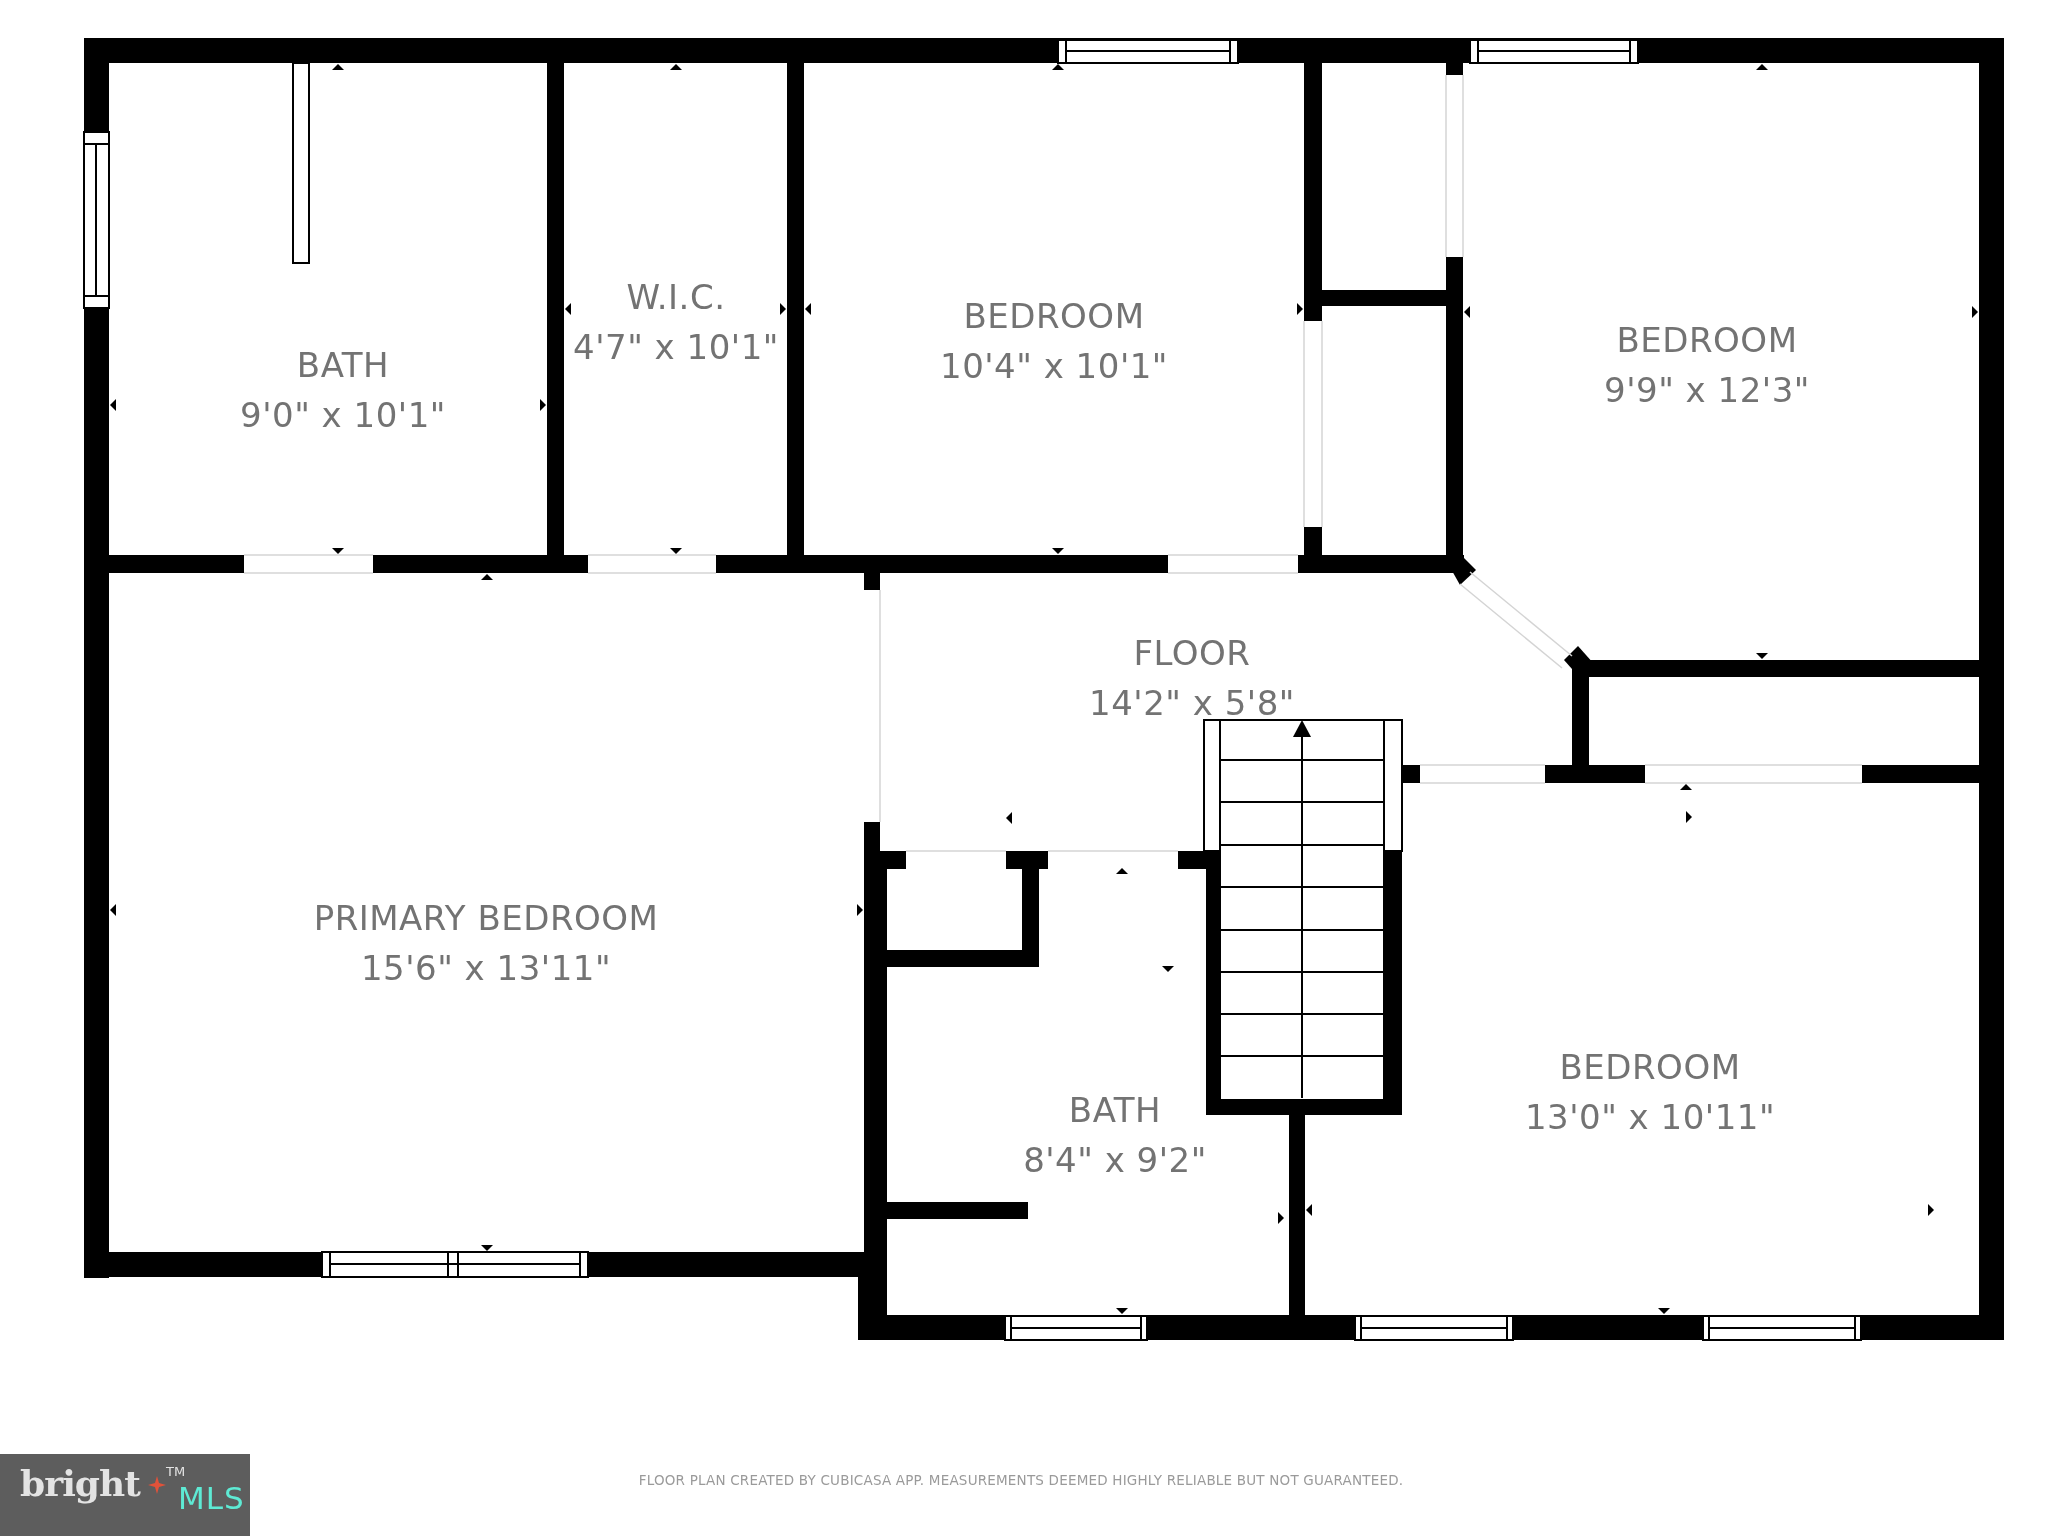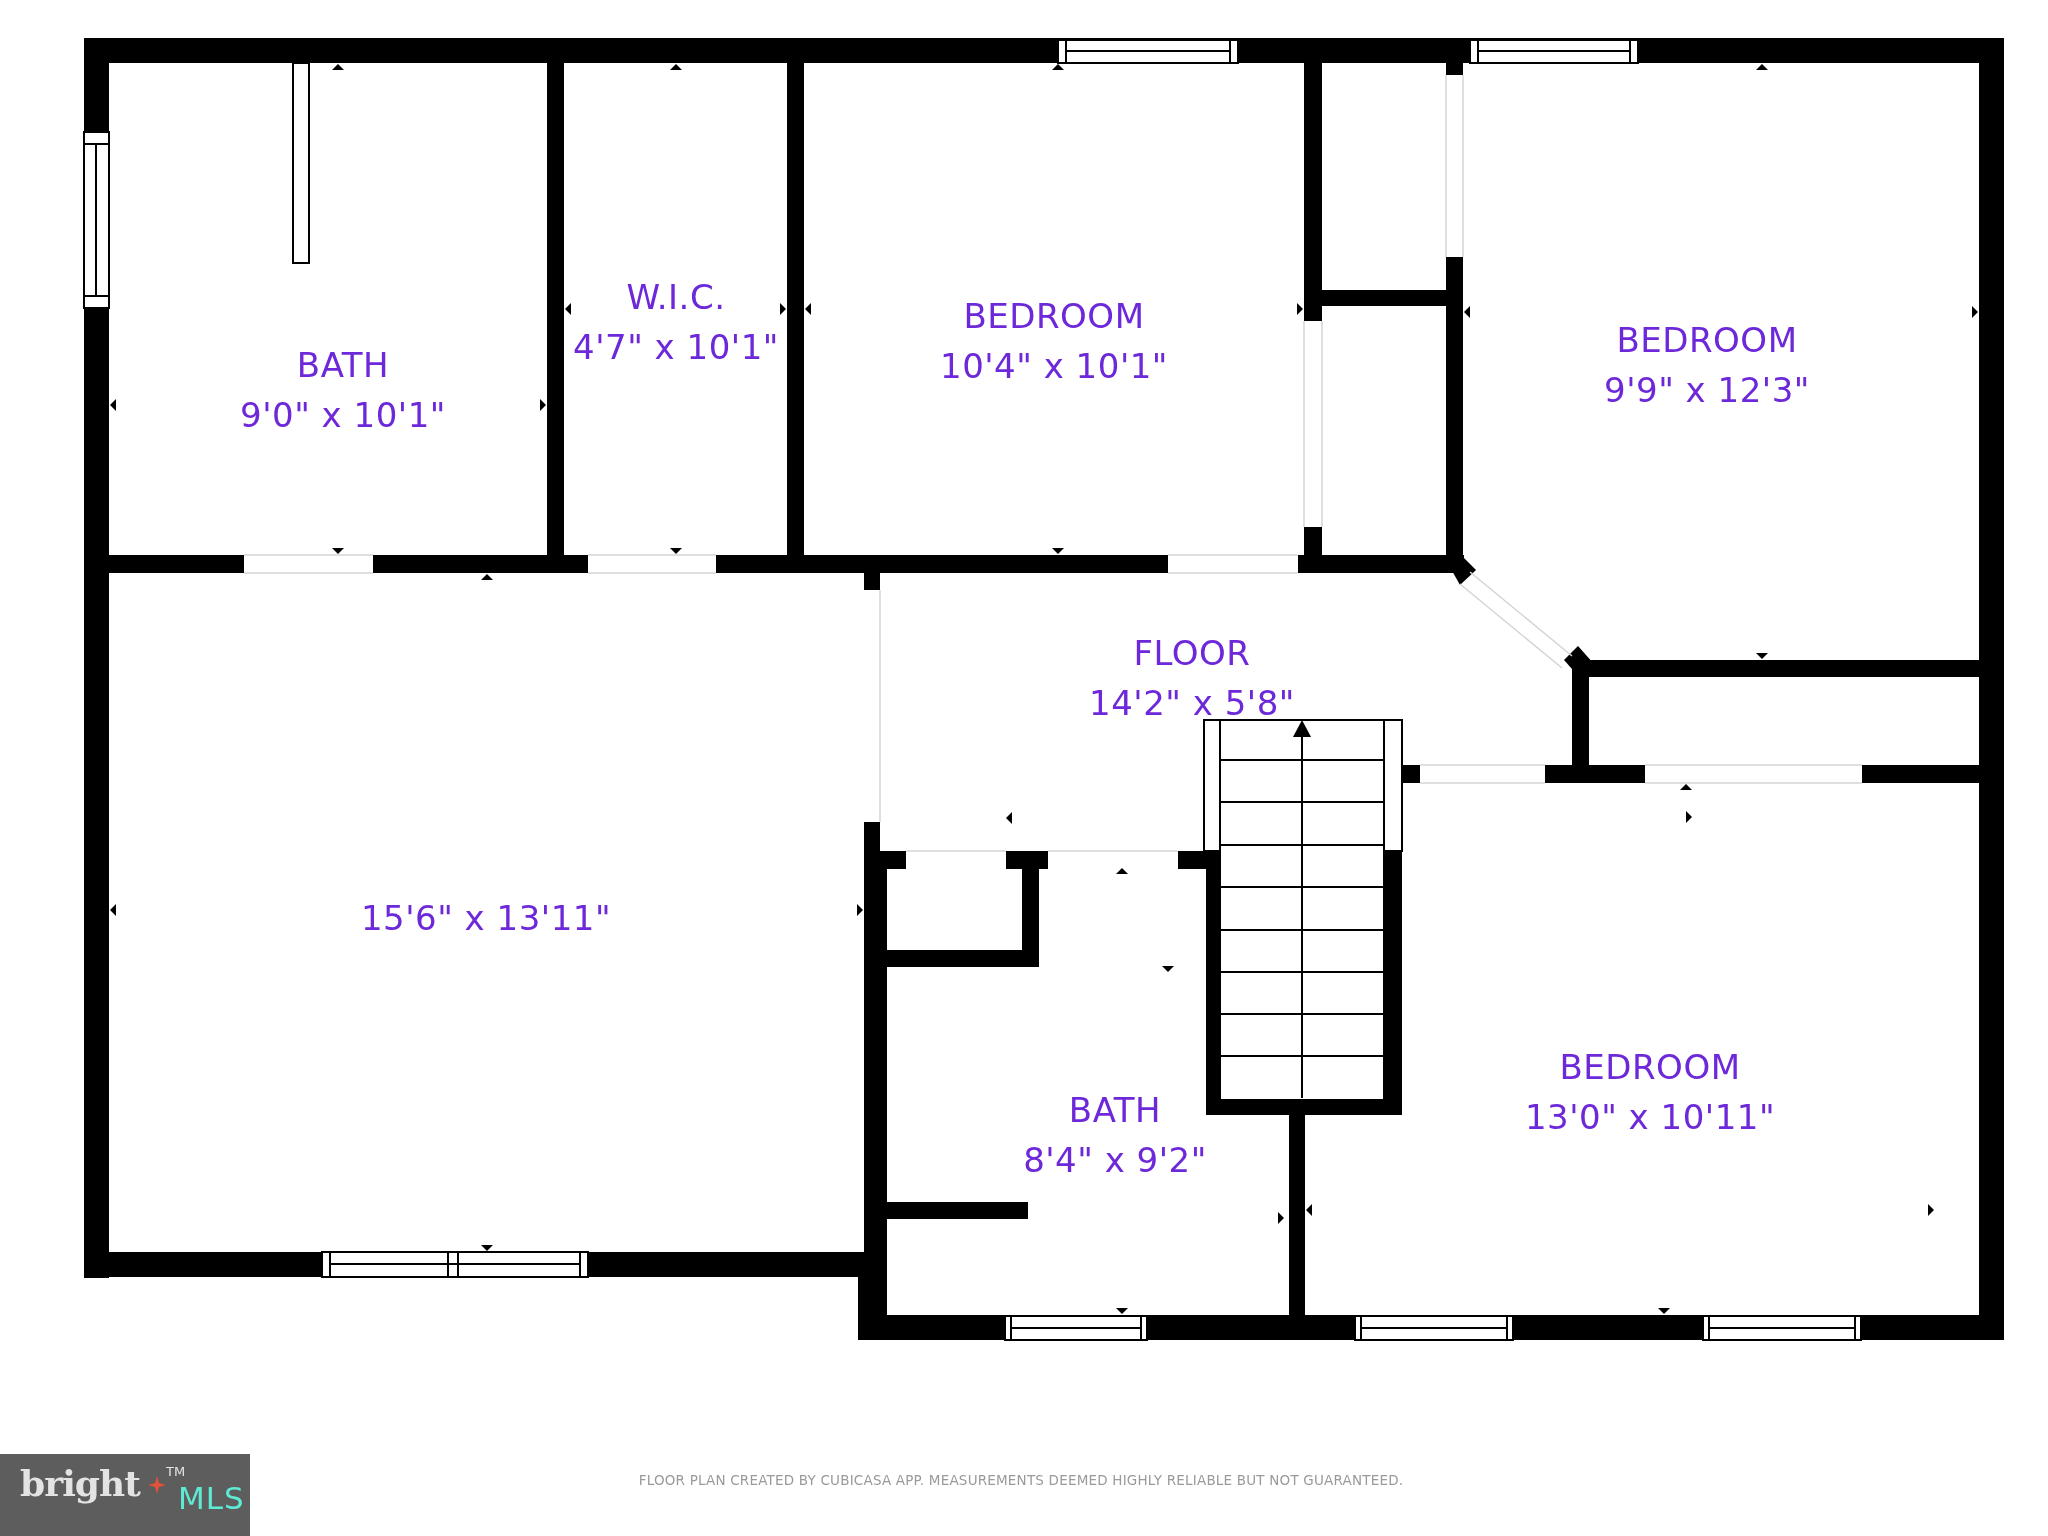--- a/index.html
+++ b/index.html
@@ -4,21 +4,21 @@
 <style>
   html, body { margin: 0; padding: 0; background: #ffffff; }
   body { width: 2048px; height: 1536px; position: relative; overflow: hidden; font-family: "DejaVu Sans", sans-serif; }
   #plan { position: absolute; left: 0; top: 0; width: 2048px; height: 1536px; }
   .wall { fill: #000000; }
   .win-frame { fill: #ffffff; stroke: #000000; stroke-width: 2; }
   .win-line { stroke: #000000; stroke-width: 2; }
   .door-line { stroke: #d4d4d4; stroke-width: 1.5; }
   .marker { fill: #000000; }
   .stair-line { stroke: #000000; stroke-width: 2; fill: none; }
-  .room-label { position: absolute; text-align: center; color: #6d28d9; font-family: "DejaVu Sans", sans-serif; font-size: 34px; line-height: 50px; white-space: nowrap; transform: translateX(-50%); letter-spacing: 0.5px; }
+  .room-label { position: absolute; text-align: center; color: #737373; font-family: "DejaVu Sans", sans-serif; font-size: 34px; line-height: 50px; white-space: nowrap; transform: translateX(-50%); letter-spacing: 0.5px; }
   .room-label .name { display: block; }
   .room-label .dims { display: block; }
   .footer-note { position: absolute; left: 581px; top: 1472px; width: 880px; text-align: center; font-family: "DejaVu Sans", sans-serif; font-size: 13.5px; color: #9a9a9a; letter-spacing: 0.2px; white-space: nowrap; }
   .logo { position: absolute; left: 0; top: 1454px; width: 250px; height: 82px; background: #5d5d5d; }
   .logo-bright { position: absolute; left: 20px; top: 8px; font-family: "DejaVu Serif", serif; font-size: 36px; font-weight: bold; color: #e3e3e3; letter-spacing: -1px; }
   .logo-mls { position: absolute; left: 178px; top: 26px; font-family: "DejaVu Sans", sans-serif; font-size: 31px; color: #5eead4; letter-spacing: 1px; }
   .logo-tm { position: absolute; left: 166px; top: 10px; font-family: "DejaVu Sans", sans-serif; font-size: 13px; color: #e3e3e3; }
   .logo-star { position: absolute; left: 148px; top: 22px; width: 18px; height: 18px; }
 </style>
 </head>
@@ -236,20 +236,21 @@
 </div>
 <div class="room-label" style="left:1707px; top:315px;">
   <span class="name">BEDROOM</span>
   <span class="dims">9'9" x 12'3"</span>
 </div>
 <div class="room-label" style="left:1192px; top:628px;">
   <span class="name">FLOOR</span>
   <span class="dims">14'2" x 5'8"</span>
 </div>
 <div class="room-label" style="left:486px; top:893px;">
+  <span class="name">PRIMARY BEDROOM</span>
   <span class="dims">15'6" x 13'11"</span>
 </div>
 <div class="room-label" style="left:1115px; top:1085px;">
   <span class="name">BATH</span>
   <span class="dims">8'4" x 9'2"</span>
 </div>
 <div class="room-label" style="left:1650px; top:1042px;">
   <span class="name">BEDROOM</span>
   <span class="dims">13'0" x 10'11"</span>
 </div>

